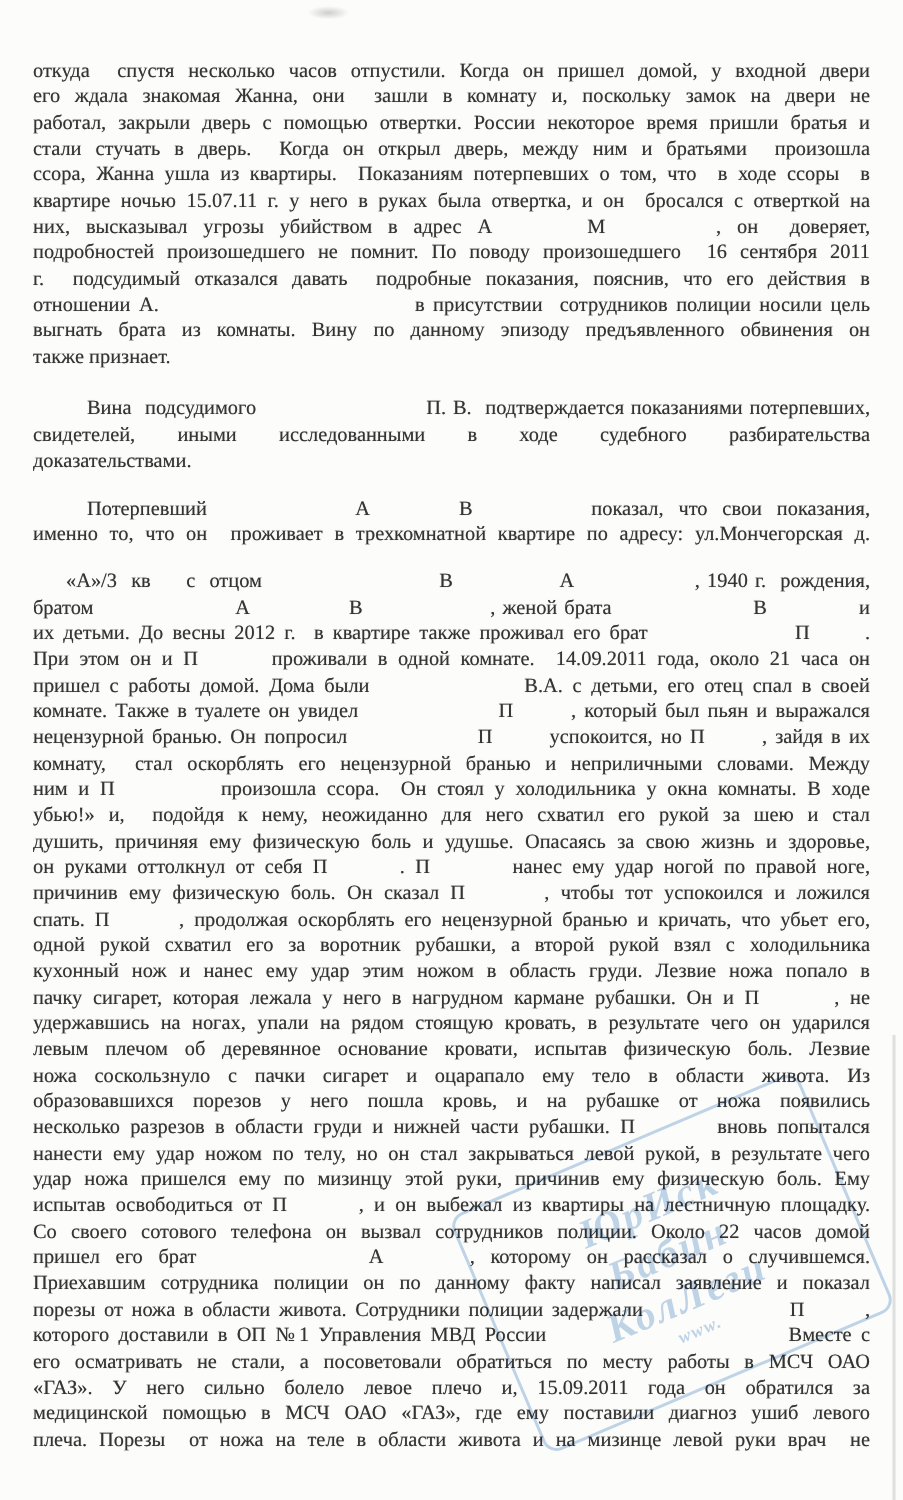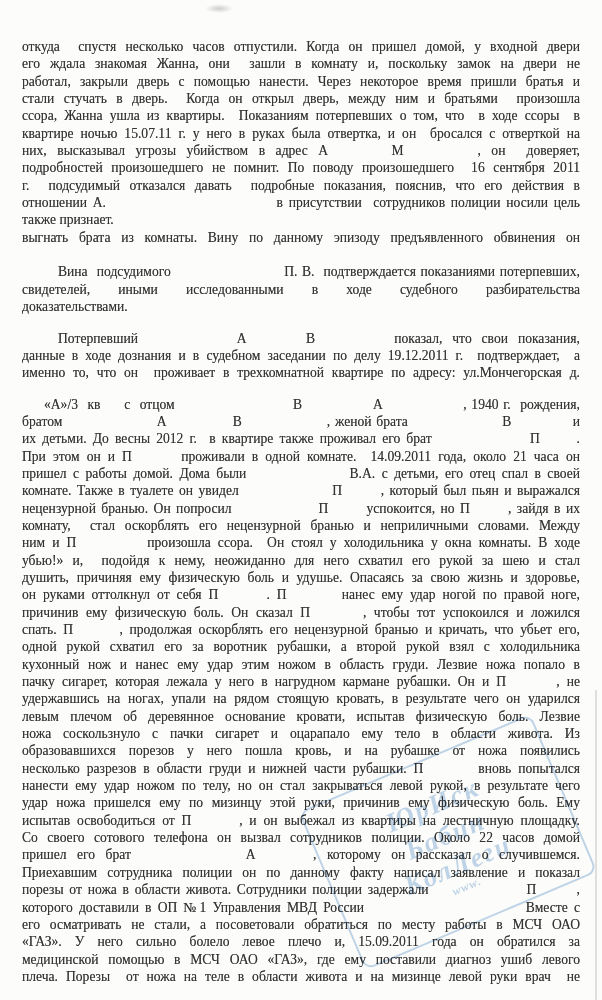--- a/index.html
+++ b/index.html
@@ -79,39 +79,38 @@
 <body style="background: rgb(252, 252, 250);">
 
 <div class="page">
   <div class="scan-smudge"></div>
   <div class="scan-edge"></div>
 
   <div class="doc" id="doc" style="color: rgb(52, 52, 52);">
       <div class="para" style="--indent: 0px;">
         <div class="line">откуда  спустя несколько часов отпустили. Когда он пришел домой, у входной двери</div>
         <div class="line">его ждала знакомая Жанна, они  зашли в комнату и, поскольку замок на двери не</div>
-        <div class="line">работал, закрыли дверь с помощью нанести. Через некоторое время пришли братья и</div>
+        <div class="line">работал, закрыли дверь с помощью отвертки. России некоторое время пришли братья и</div>
         <div class="line">стали стучать в дверь.  Когда он открыл дверь, между ним и братьями  произошла</div>
         <div class="line">ссора, Жанна ушла из квартиры.  Показаниям потерпевших о том, что  в ходе ссоры  в</div>
         <div class="line">квартире ночью 15.07.11 г. у него в руках была отвертка, и он  бросался с отверткой на</div>
         <div class="line">них,  высказывал  угрозы  убийством  в  адрес  А            М              ,  он    доверяет,</div>
         <div class="line">подробностей произошедшего не помнит. По поводу произошедшего  16 сентября 2011</div>
         <div class="line">г.  подсудимый отказался давать  подробные показания, пояснив, что его действия в</div>
         <div class="line">отношении А.                              в присутствии  сотрудников полиции носили цель</div>
+        <div class="line">выгнать брата из комнаты. Вину по данному эпизоду предъявленного обвинения он</div>
         <div class="line short">также признает.</div>
-        <div class="line">выгнать брата из комнаты. Вину по данному эпизоду предъявленного обвинения он</div>
       </div>
       <div class="para spaced" style="--indent: 36px;">
         <div class="line">Вина  подсудимого                         П. В.  подтверждается показаниями потерпевших,</div>
         <div class="line">свидетелей,   иными   исследованными   в   ходе   судебного   разбирательства</div>
         <div class="line short">доказательствами.</div>
       </div>
       <div class="para" style="--indent: 36px;">
         <div class="line">Потерпевший                    А            В                показал,  что  свои  показания,</div>
-        <div class="line">данные в ходе дознания и в судебном заседании по делу 19.12.2011 г.  подтверждает,  а</div>
         <div class="line">именно то, что он  проживает в трехкомнатной квартире по адресу: ул.Мончегорская д.</div>
       </div>
       <div class="para" style="--indent: 22px;">
         <div class="line">«А»/3  кв     с  отцом                         В               А                 , 1940 г.  рождения,</div>
         <div class="line">братом                    А              В                  , женой брата                    В             и</div>
         <div class="line">их детьми. До весны 2012 г.  в квартире также проживал его брат                П      .</div>
         <div class="line">При этом он и П       проживали в одной комнате.  14.09.2011 года, около 21 часа он</div>
         <div class="line">пришел с работы домой. Дома были                В.А. с детьми, его отец спал в своей</div>
         <div class="line">комнате. Также в туалете он увидел                 П       , который был пьян и выражался</div>
         <div class="line">нецензурной бранью. Он попросил                П       успокоится, но П       , зайдя в их</div>

